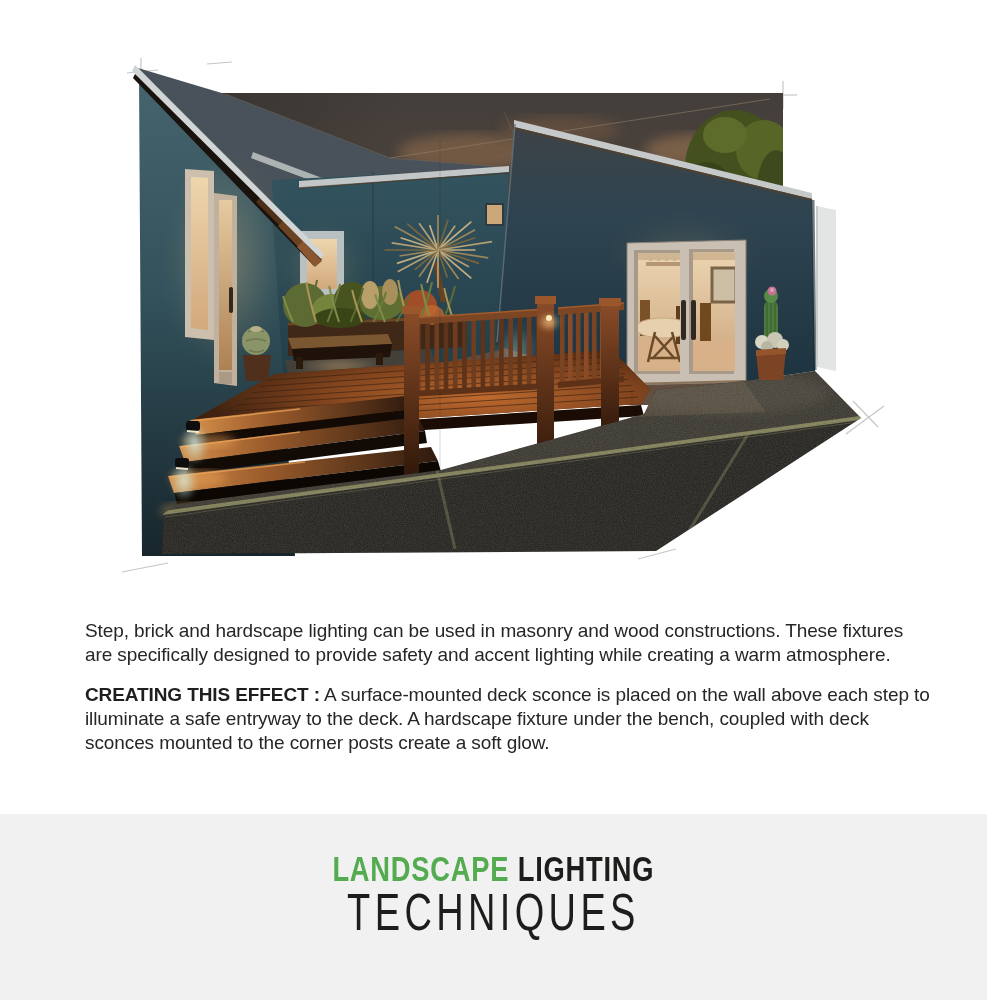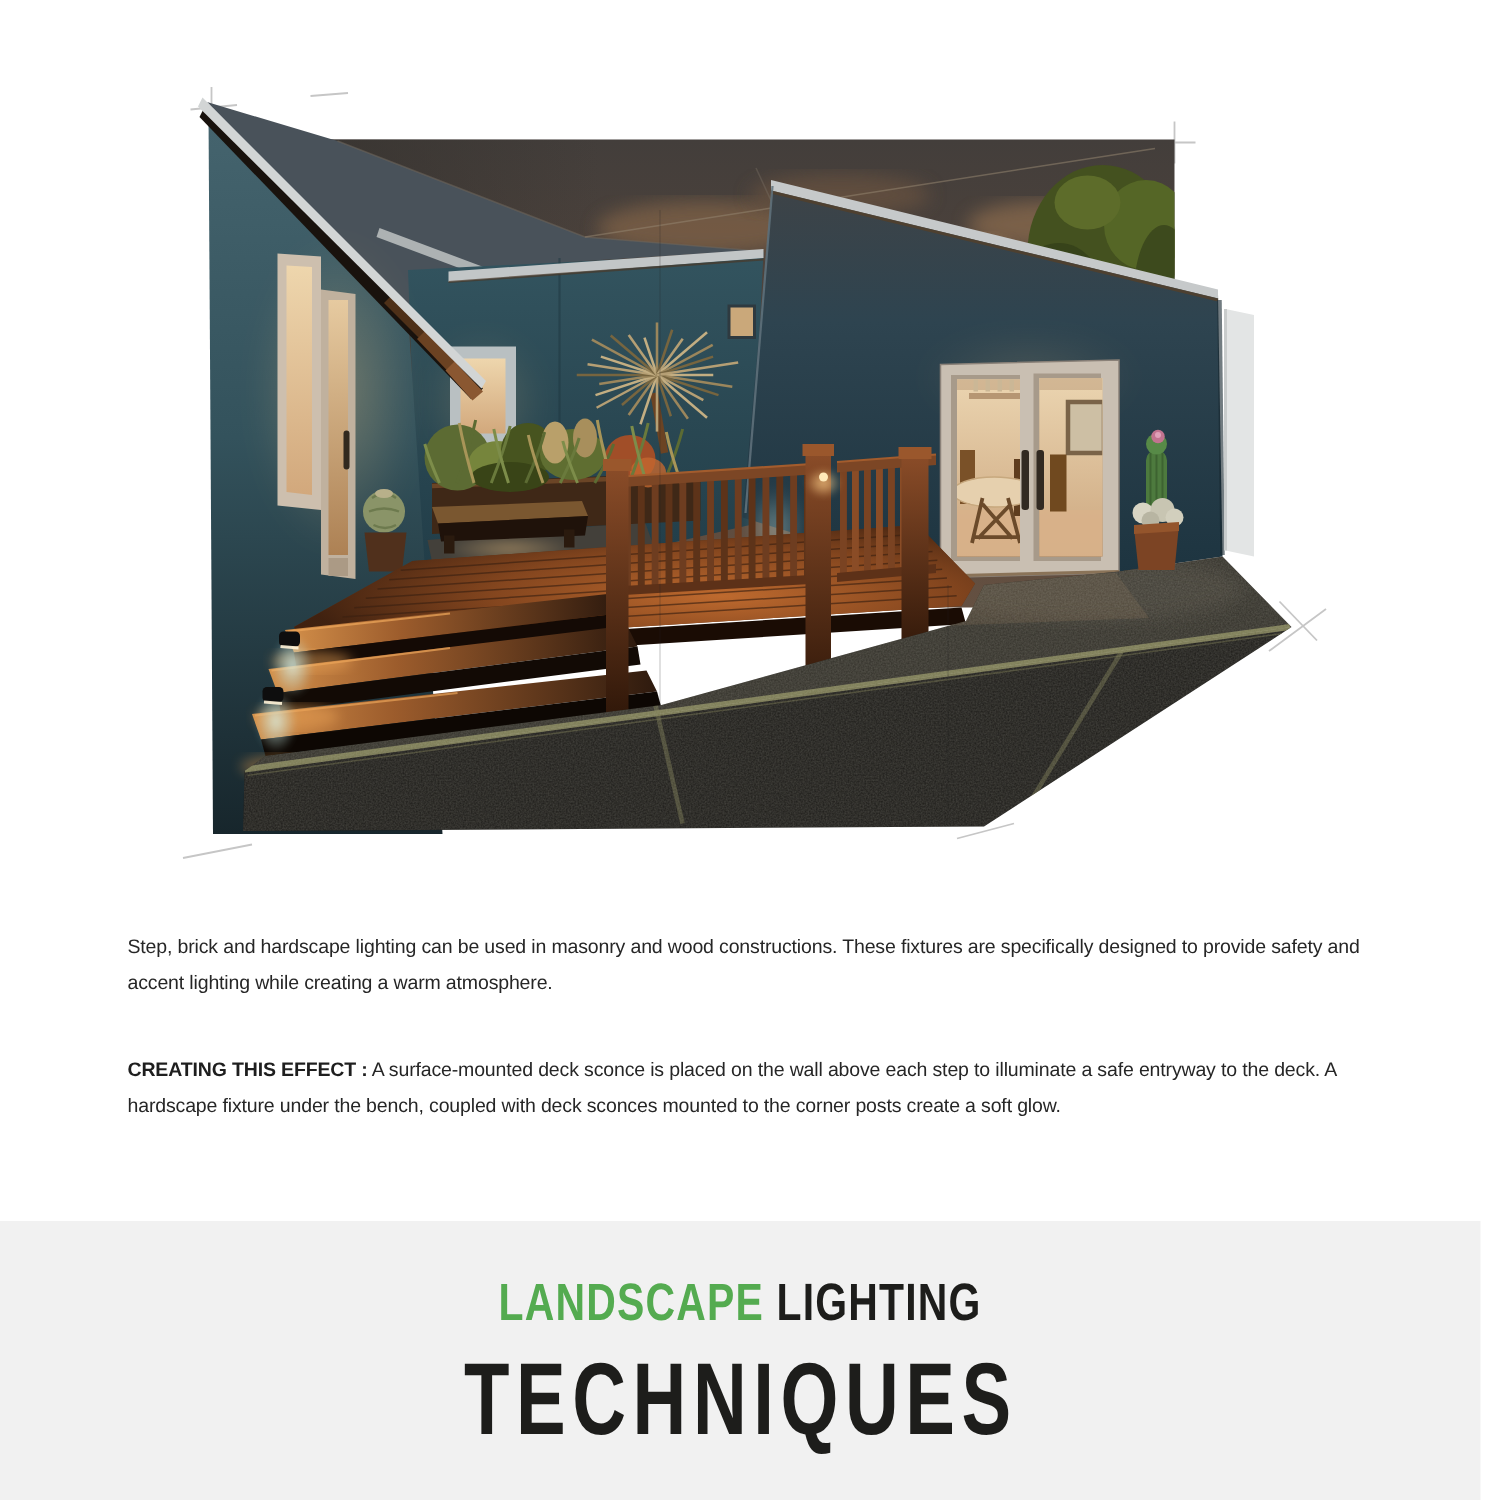--- a/index.html
+++ b/index.html
@@ -2,28 +2,28 @@
 <html style="--accent: #54ab50; --text: #262626; --footer-bg: #f1f1f1; --footer-text: #1d1d1b;"><head>
 <meta charset="utf-8">
 <style>
   html,body{margin:0;padding:0;}
   body{width:1000px;height:1000px;background:#ffffff;font-family:"Liberation Sans","DejaVu Sans",sans-serif;}
   .page{position:relative;width:1000px;height:1000px;background:#fff;overflow:hidden;}
   .hero{position:absolute;left:0;top:0;width:1000px;height:592px;}
   .copy{position:absolute;left:85px;top:604px;width:845px;}
   .headline{margin:0;color:var(--accent,#54ab50);font-size:45px;font-weight:700;line-height:1;white-space:nowrap;}
   .headline .cond{display:inline-block;transform:scaleX(.72);transform-origin:left center;letter-spacing:.5px;}
-  .copy p{margin:15px 0 0 0;color:var(--text,#262626);font-size:13px;line-height:24px;letter-spacing:-.1px;}
-  .copy p.effect{margin-top:34px;}
+  .copy p{margin:15px 0 0 0;color:var(--text,#262626);font-size:19px;line-height:24px;letter-spacing:-.1px;}
+  .copy p.effect{margin-top:16px;}
   .copy strong{font-weight:700;color:#1e1e1e;}
   .footer{position:absolute;left:0;top:814px;width:987px;height:186px;background:var(--footer-bg,#f1f1f1);text-align:center;}
   .brandline{margin-top:37px;font-size:35px;font-weight:700;line-height:1;color:var(--footer-text,#1d1d1b);white-space:nowrap;}
   .brandline .cond{display:inline-block;transform:scaleX(.78);transform-origin:center;letter-spacing:1px;}
   .brandline .green{color:var(--accent,#54ab50);}
-  .bigtitle{margin-top:13px;font-size:68px;font-weight:700;line-height:1;color:var(--footer-text,#1d1d1b);white-space:nowrap;}
+  .bigtitle{margin-top:0;font-size:52px;font-weight:400;line-height:1;color:var(--footer-text,#1d1d1b);white-space:nowrap;}
   .bigtitle .cond{display:inline-block;transform:scaleX(.73);transform-origin:center;letter-spacing:6px;}
 </style>
 </head>
 <body>
 
 <div class="page">
 
   <div class="hero">
   <svg width="1000" height="592" viewBox="0 0 1000 592">
     <defs>

